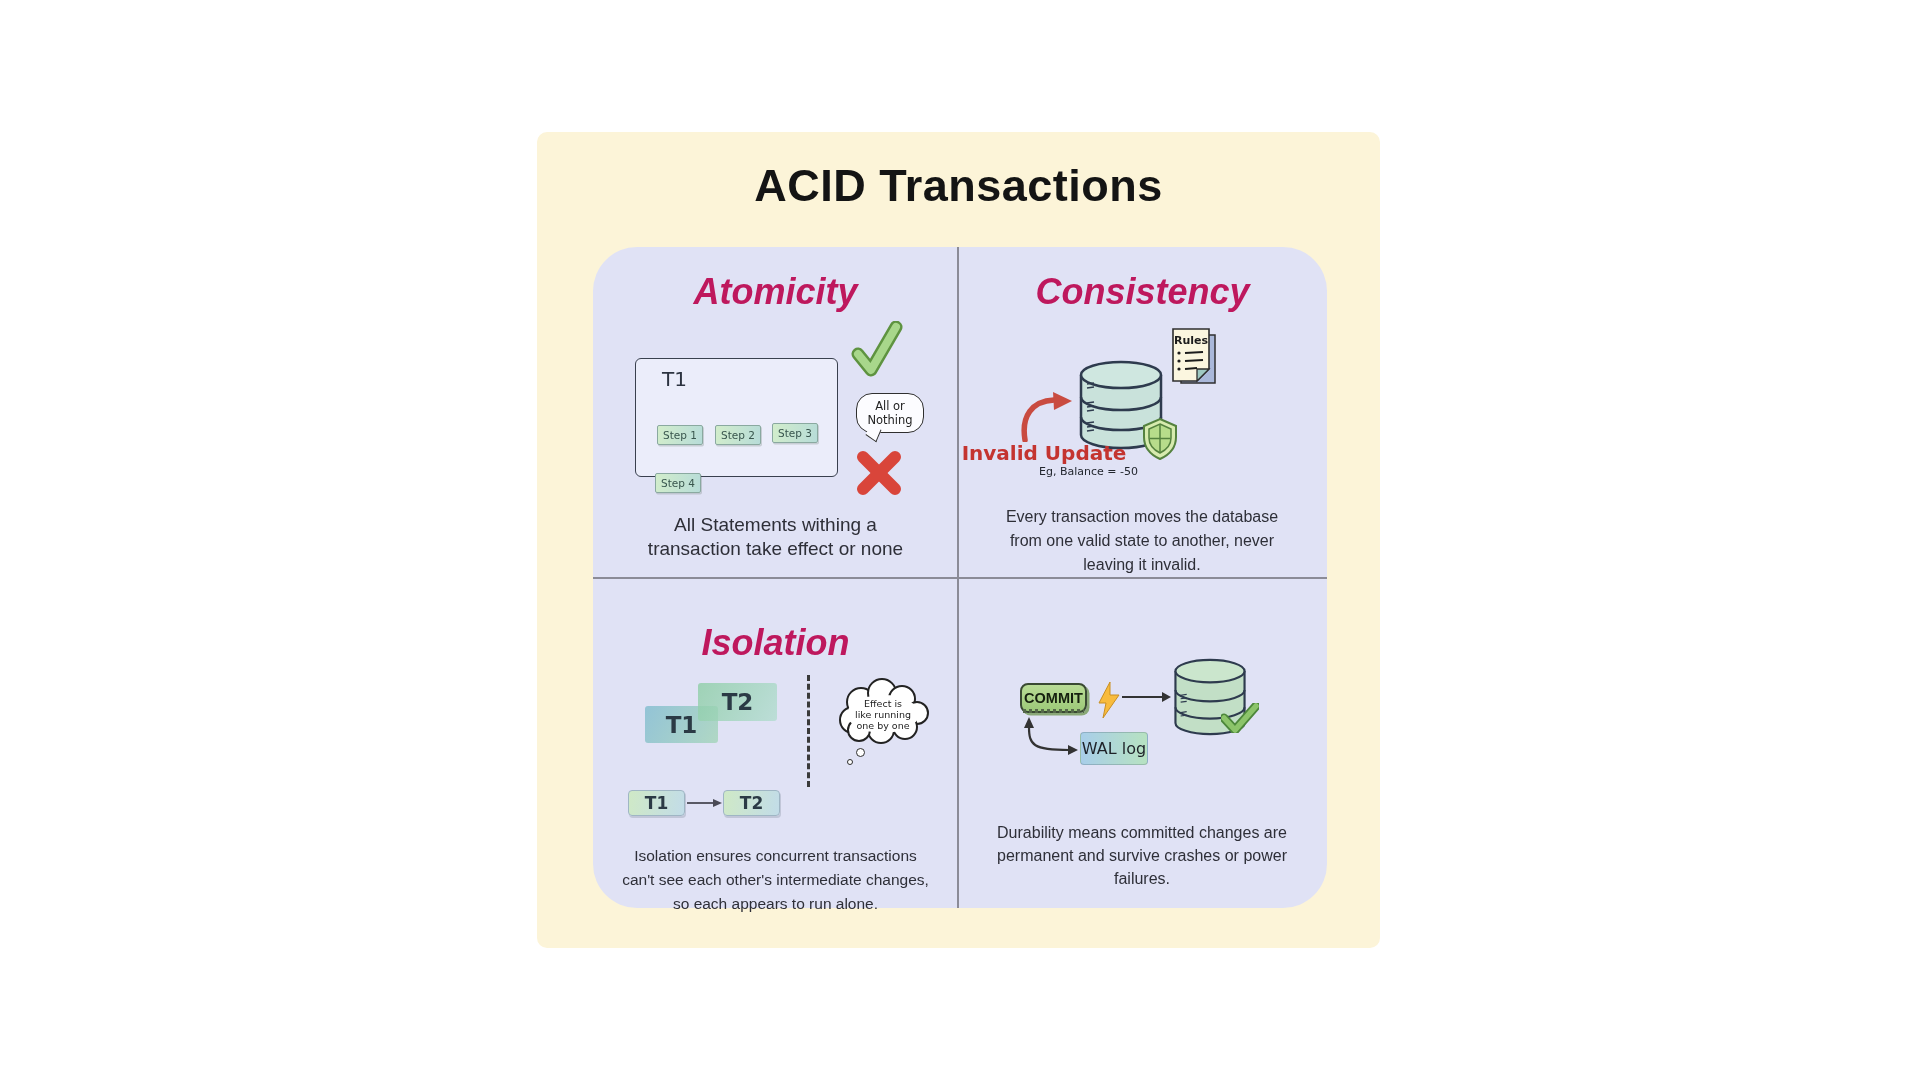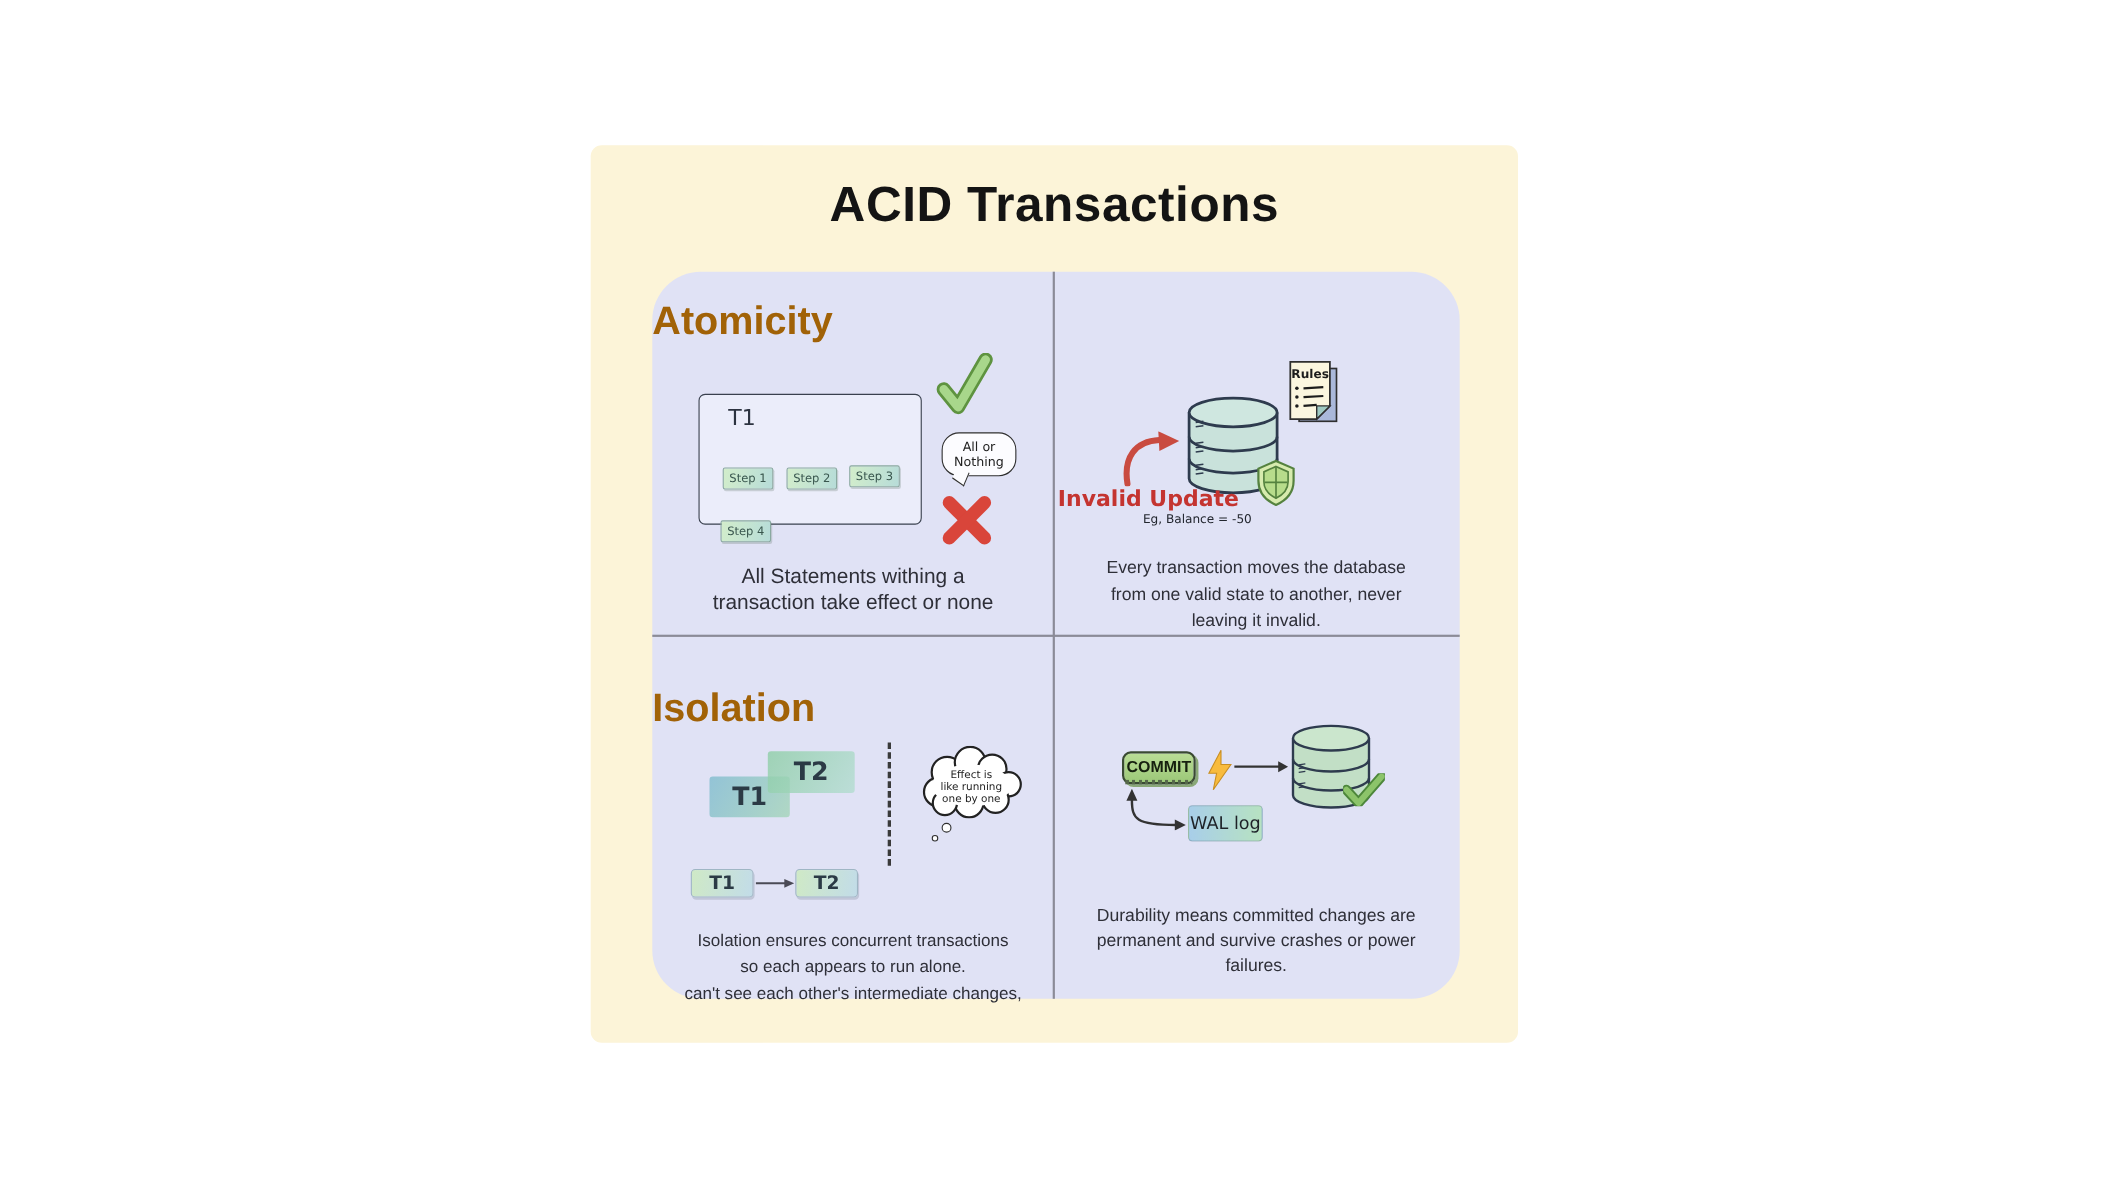--- a/index.html
+++ b/index.html
@@ -18,22 +18,22 @@
           background:#e0e2f5; border-radius:44px; }
   .vdiv { position:absolute; left:364px; top:0; width:2px; height:661px; background:#8b8b97; }
   .hdiv { position:absolute; left:0; top:330px; width:734px; height:2px; background:#8b8b97; }
 
   .quad { position:absolute; }
   .q-atomicity   { left:0;     top:0;     width:365px; height:331px; }
   .q-consistency { left:365px; top:0;     width:369px; height:331px; }
   .q-isolation   { left:0;     top:331px; width:365px; height:330px;margin-top:23px; }
   .q-durability  { left:365px; top:331px; width:369px; height:330px; }
 
-  .qhead { position:absolute; left:0; top:21px; width:100%; text-align:left;
-           font-size:36px; font-weight:700; color:#a16207; }
+  .qhead { position:absolute; left:0; top:21px; width:100%; text-align:center;
+           font-size:36px; font-weight:700; color:#be185d;font-style:italic; }
   .q-atomicity .qhead, .q-consistency .qhead { top:24px; }
 
   .caption { position:absolute; text-align:center; color:#2e2f38; }
   .caption span { display:block; white-space:nowrap; }
   .cap-atom { left:10px; top:266px; width:345px; font-size:19px; line-height:24px; }
   .cap-cons { left:5px;  top:258px; width:358px; font-size:16px; line-height:24px; }
   .cap-iso  { left:5px;  top:243px; width:355px; font-size:15.5px; line-height:24px; }
   .cap-dur  { left:8px;  top:243px; width:352px; font-size:16px; line-height:23px; }
 
   .hand { font-family:"DejaVu Sans", sans-serif; }
@@ -123,20 +123,21 @@
           <line x1="41" y1="9" x2="9" y2="41" stroke="#d9453a" stroke-width="12" stroke-linecap="round"></line>
         </svg>
 
         <div class="caption cap-atom">
           <span>All Statements withing a</span>
           <span>transaction take effect or none</span>
         </div>
       </div>
 
       <div class="quad q-consistency">
+        <div class="qhead">Consistency</div>
 
         <svg class="abs" style="left:119px; top:112px;" width="88" height="92" viewBox="0 0 88 92">
           <path d="M4 16 L4 76 A40 13 0 0 0 84 76 L84 16" fill="#c9e2db" stroke="#2e3b4e" stroke-width="2.5"></path>
           <ellipse cx="44" cy="16" rx="40" ry="13" fill="#cfe7e0" stroke="#2e3b4e" stroke-width="2.5"></ellipse>
           <path d="M4 38 A40 13 0 0 0 84 38" fill="none" stroke="#2e3b4e" stroke-width="2.5"></path>
           <path d="M4 58 A40 13 0 0 0 84 58" fill="none" stroke="#2e3b4e" stroke-width="2.5"></path>
           <path d="M10 44 l7 -1 M10 48 l7 -1 M10 52 l7 -1" stroke="#2e3b4e" stroke-width="1.4"></path>
           <path d="M10 64 l7 -1 M10 68 l7 -1 M10 72 l7 -1" stroke="#2e3b4e" stroke-width="1.4"></path>
           <path d="M10 25 l7 -1 M10 29 l7 -1" stroke="#2e3b4e" stroke-width="1.4"></path>
         </svg>
@@ -205,22 +206,22 @@
 
         <div class="seq-chip hand" style="left:35px; top:189px;">T1</div>
         <svg class="abs" style="left:94px; top:196px;" width="36" height="12" viewBox="0 0 36 12">
           <line x1="0" y1="6" x2="27" y2="6" stroke="#4a4a55" stroke-width="1.8"></line>
           <polygon points="26,2 35,6 26,10" fill="#4a4a55"></polygon>
         </svg>
         <div class="seq-chip hand" style="left:130px; top:189px;">T2</div>
 
         <div class="caption cap-iso">
           <span>Isolation ensures concurrent transactions</span>
+          <span>can't see each other's intermediate changes,</span>
           <span>so each appears to run alone.</span>
-          <span>can't see each other's intermediate changes,</span>
         </div>
       </div>
 
       <div class="quad q-durability">
 
         <div class="commit-btn">COMMIT</div>
 
         <svg class="abs" style="left:139px; top:103px;" width="24" height="38" viewBox="0 0 24 38">
           <polygon points="13,1 2,22 9,22 6,37 22,14 13,14" fill="#f8bb3d" stroke="#c98f23" stroke-width="1"></polygon>
         </svg>

